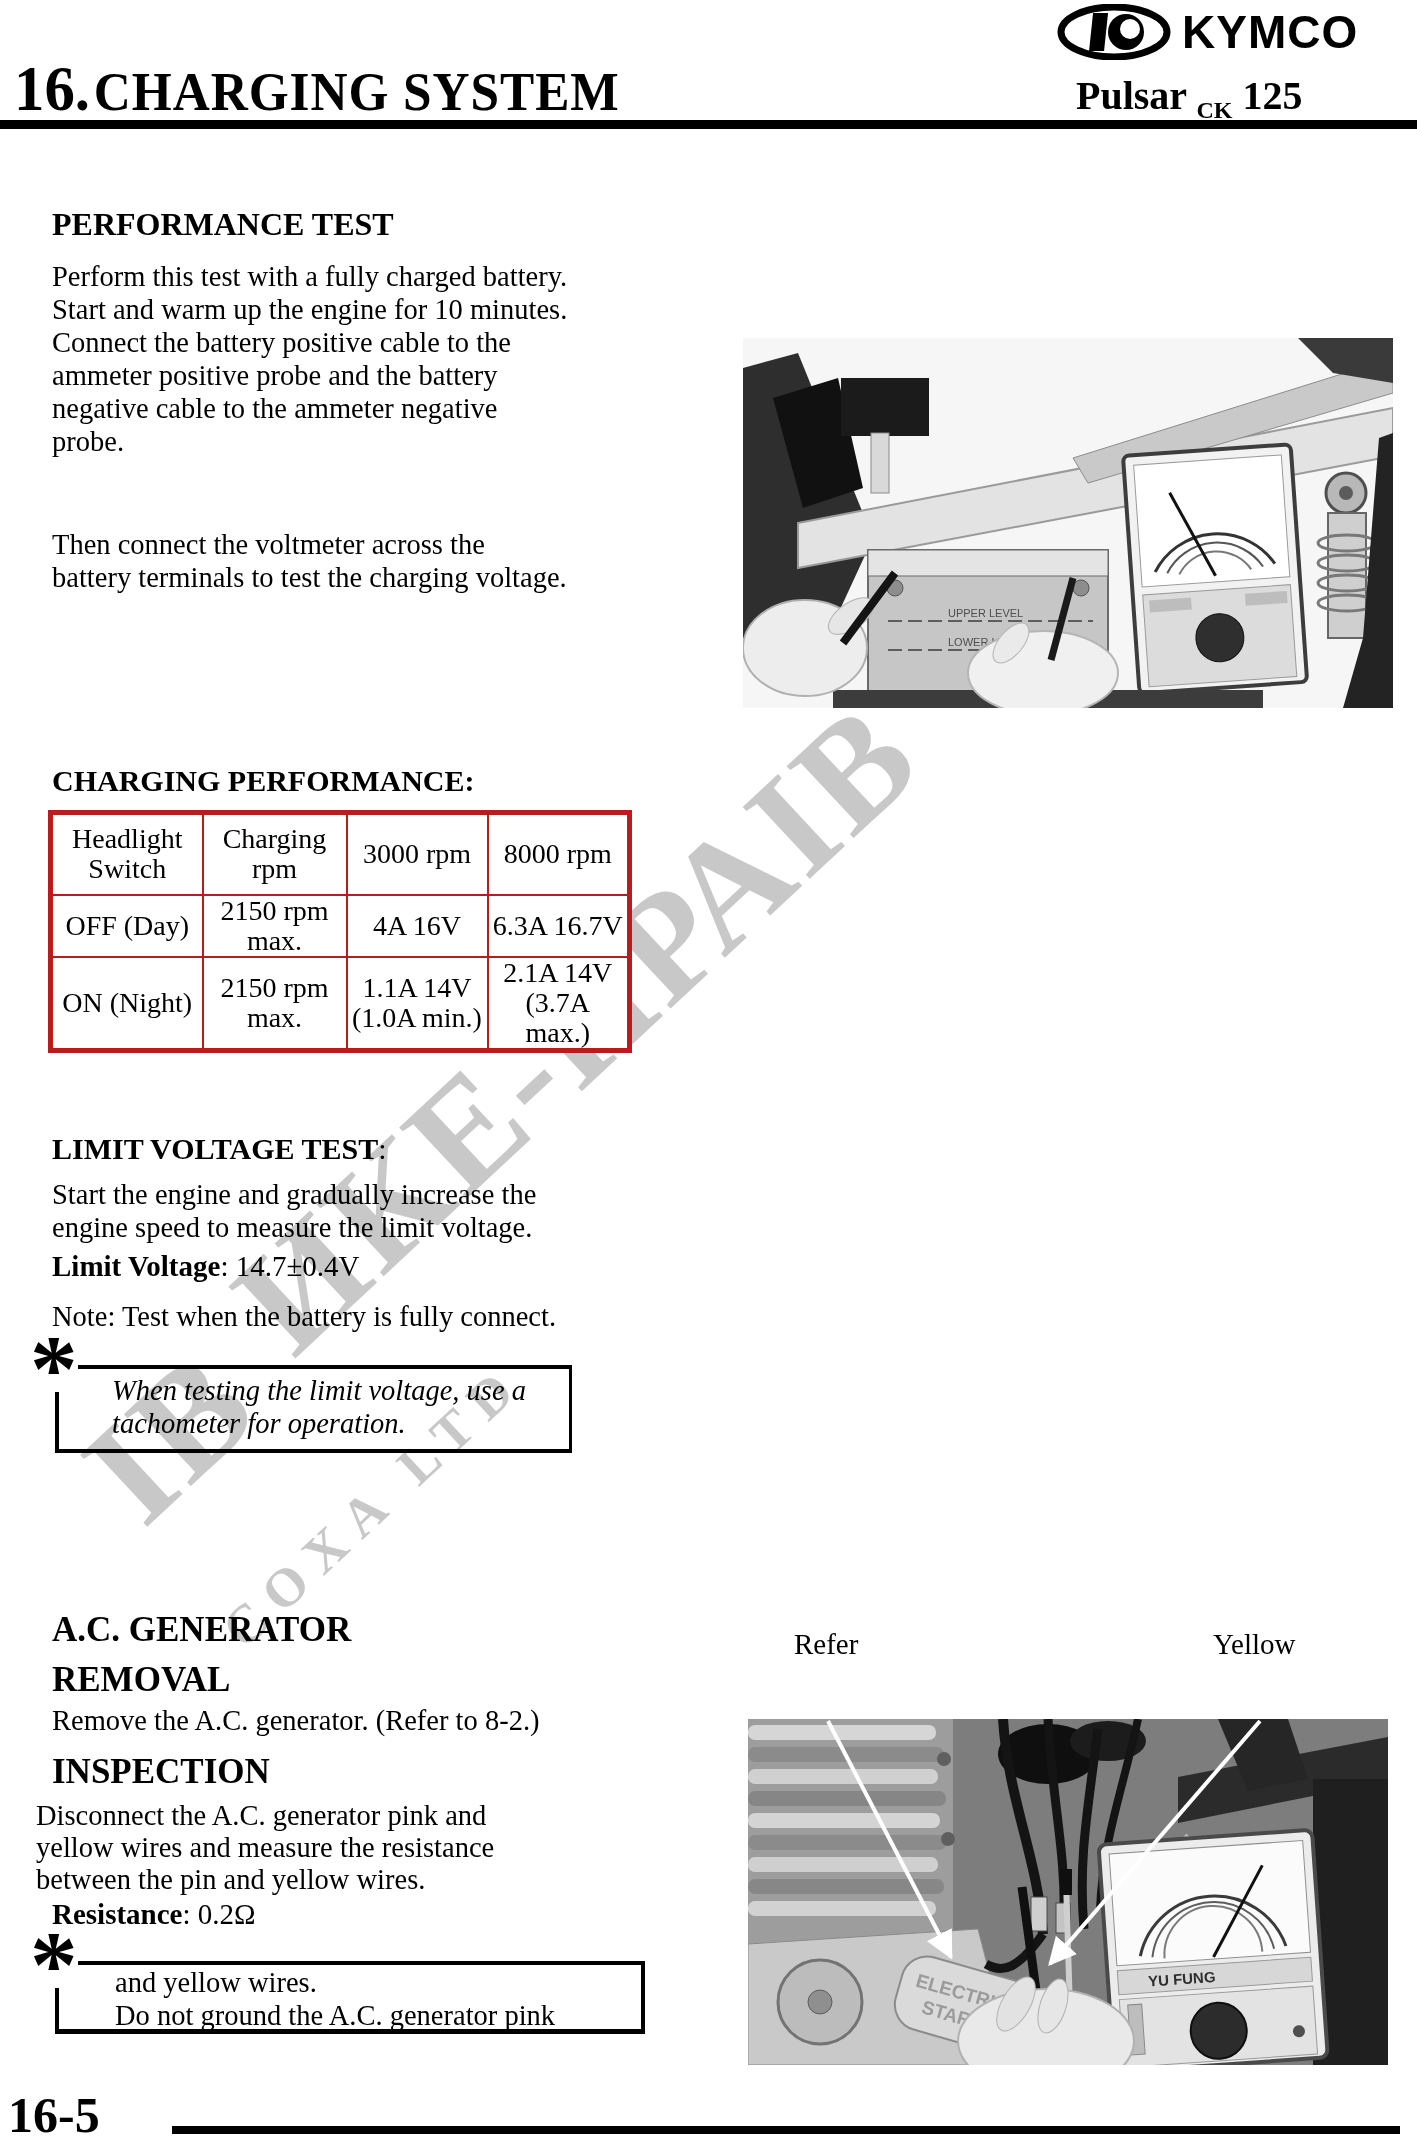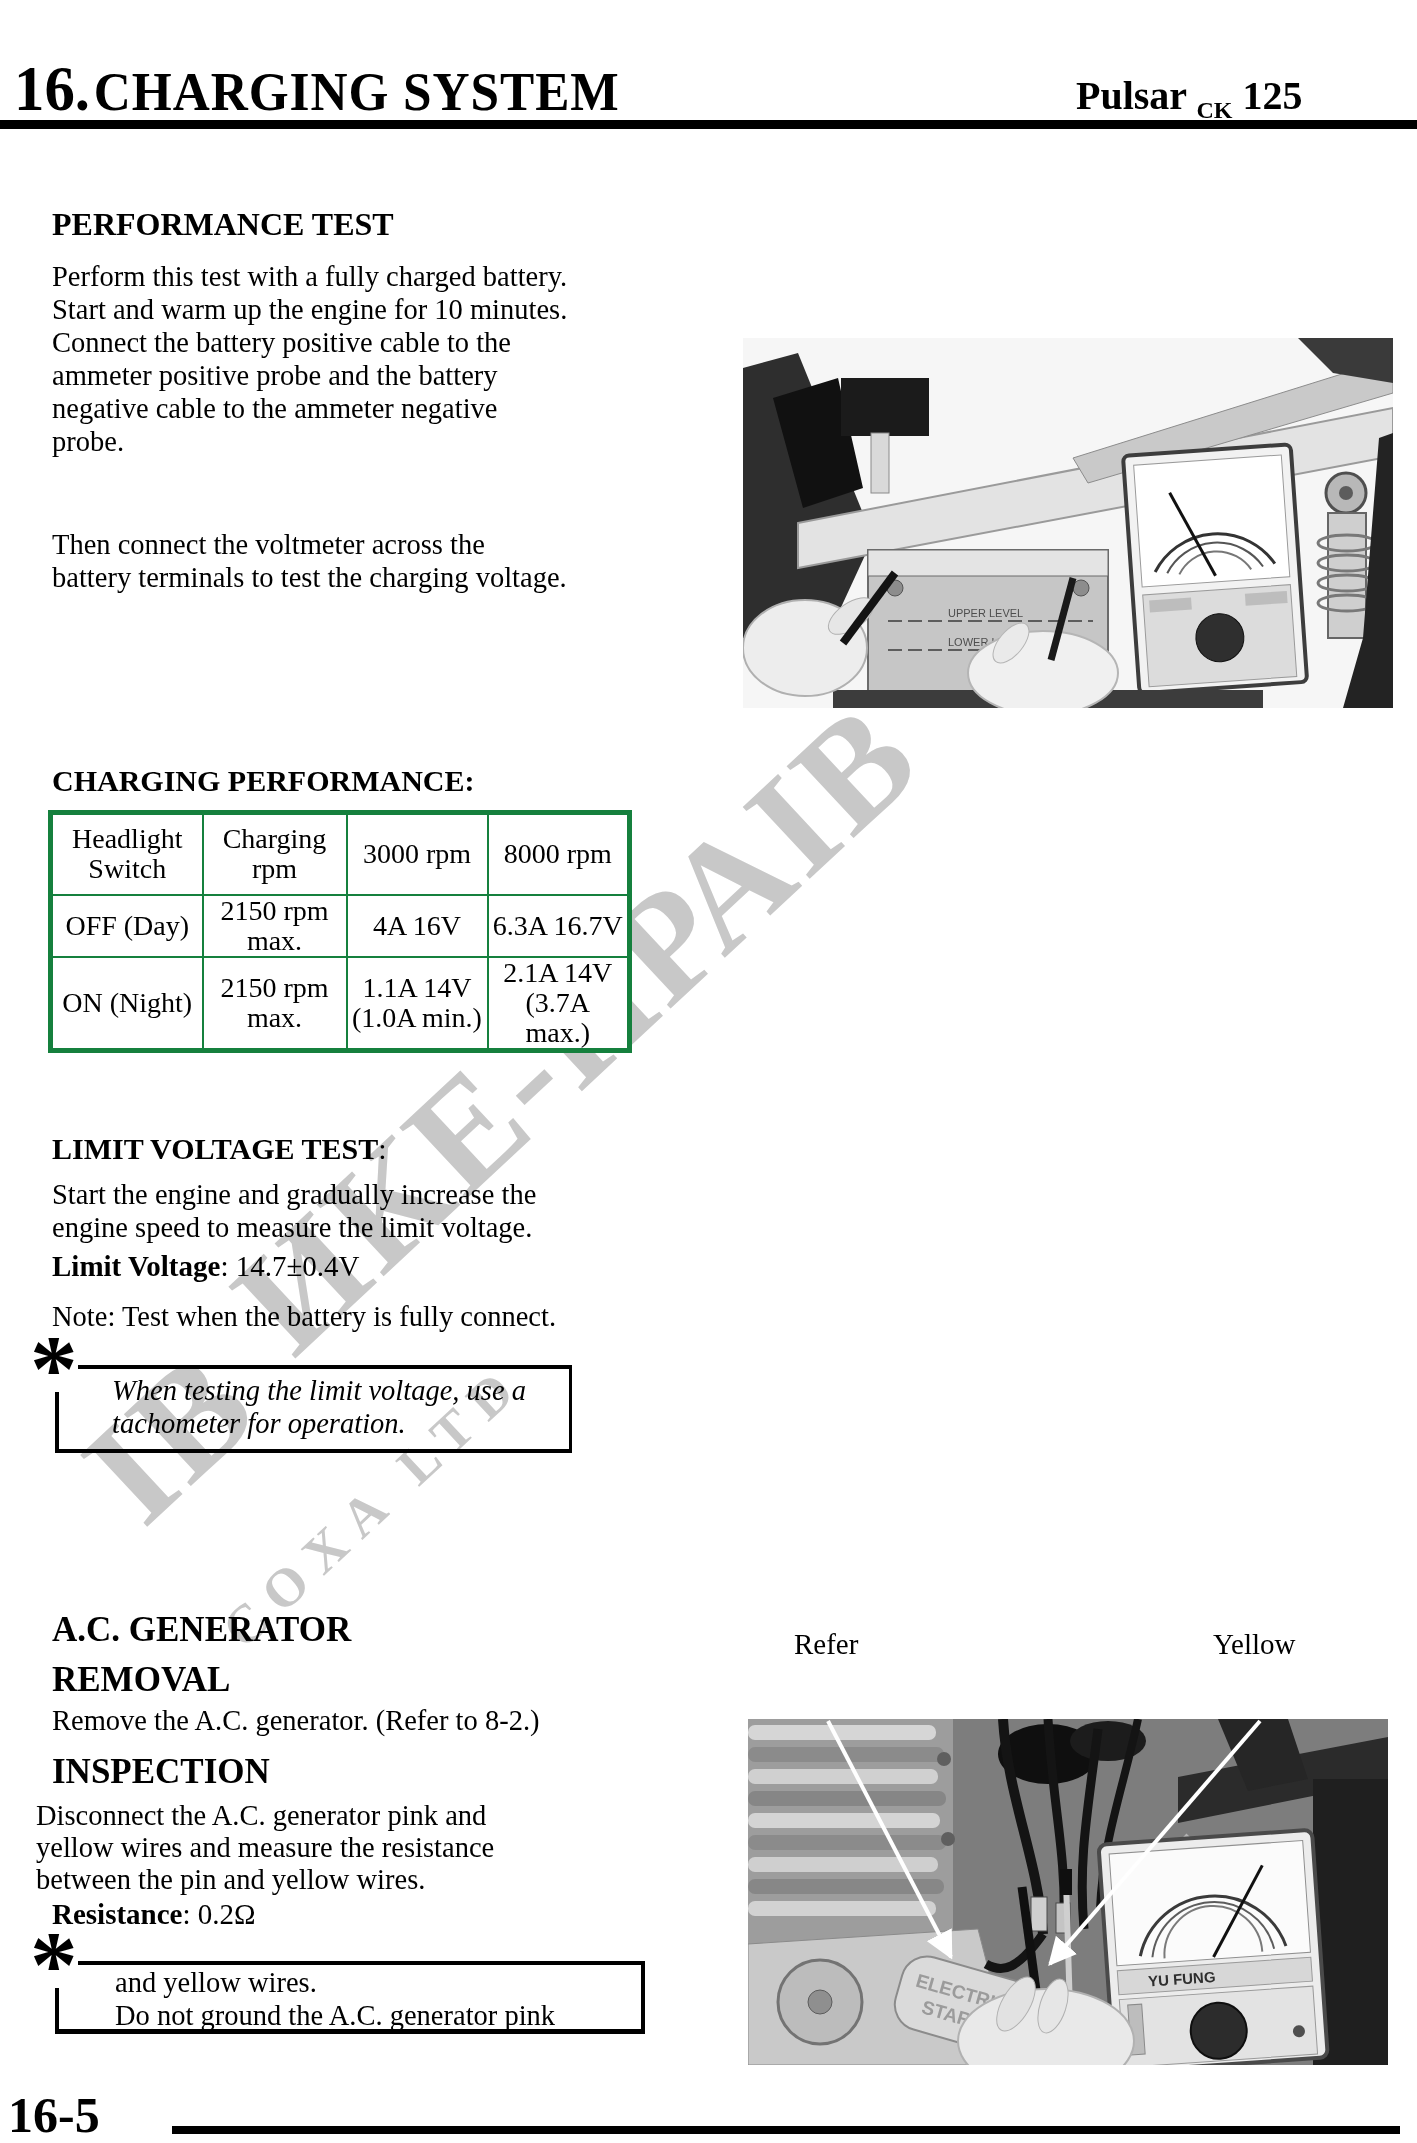--- a/index.html
+++ b/index.html
@@ -23,21 +23,21 @@
   .pulsar sub{font-size:24px;}
   .hrule{left:0;top:120px;width:1417px;height:9px;background:#000;}
   
   .h1{font-weight:bold;font-size:32px;white-space:nowrap;}
   .h2{font-weight:bold;font-size:30px;white-space:nowrap;}
   .h3{font-weight:bold;font-size:35px;white-space:nowrap;}
   .body{font-size:28.5px;line-height:33px;white-space:nowrap;}
   .z2{z-index:2;}
   
   table.spec{border-collapse:collapse;table-layout:fixed;background:#fff;}
-  table.spec, table.spec td{border:2px solid #15803d;}
+  table.spec, table.spec td{border:2px solid #b91c1c;}
   table.spec{border-width:5px;}
   table.spec td{font-size:28px;line-height:30px;text-align:center;vertical-align:middle;padding:0 2px;}
   td.la{text-align:left;padding-left:4px;}
   
   .nbline{position:absolute;background:#000;z-index:2;}
   .asterisk{position:absolute;font-size:95px;line-height:1;font-weight:bold;z-index:2;}
   
   .photo{position:absolute;z-index:2;}
   .photo-label{position:absolute;font-size:29px;z-index:3;white-space:nowrap;}
   
@@ -51,20 +51,29 @@
 
   <div class="wm wm-big abs" style="left:200px;top:1260px;">ИКЕ-ПРАІВ</div>
   <div class="wm wm-big abs" style="left:50px;top:1430px;">ІВ</div>
   <div class="wm wm-small abs" style="left:210px;top:1615px;">COXA LTD</div>
 
   <div class="abs title z2">
     <span class="num">16.</span>
     <span class="txt">CHARGING SYSTEM</span>
   </div>
 
+  <div class="abs logo-row z2">
+    <svg width="118" height="56" viewBox="0 0 118 56">
+      <ellipse cx="58" cy="28" rx="53" ry="25" fill="none" stroke="#000" stroke-width="7"></ellipse>
+      <rect x="38" y="9" width="15" height="38" fill="#000" transform="skewX(-6)"></rect>
+      <circle cx="70" cy="28" r="18" fill="#000"></circle>
+      <circle cx="74" cy="25" r="10" fill="#fff"></circle>
+    </svg>
+    <span class="logo-word">KYMCO</span>
+  </div>
 
   <div class="abs pulsar z2">
     <span>Pulsar</span>
     <sub>CK</sub>
     <span>125</span>
   </div>
 
   <div class="abs hrule z2"></div>
 
   <div class="abs h1 z2" style="left:52px;top:206px;">PERFORMANCE TEST</div>

